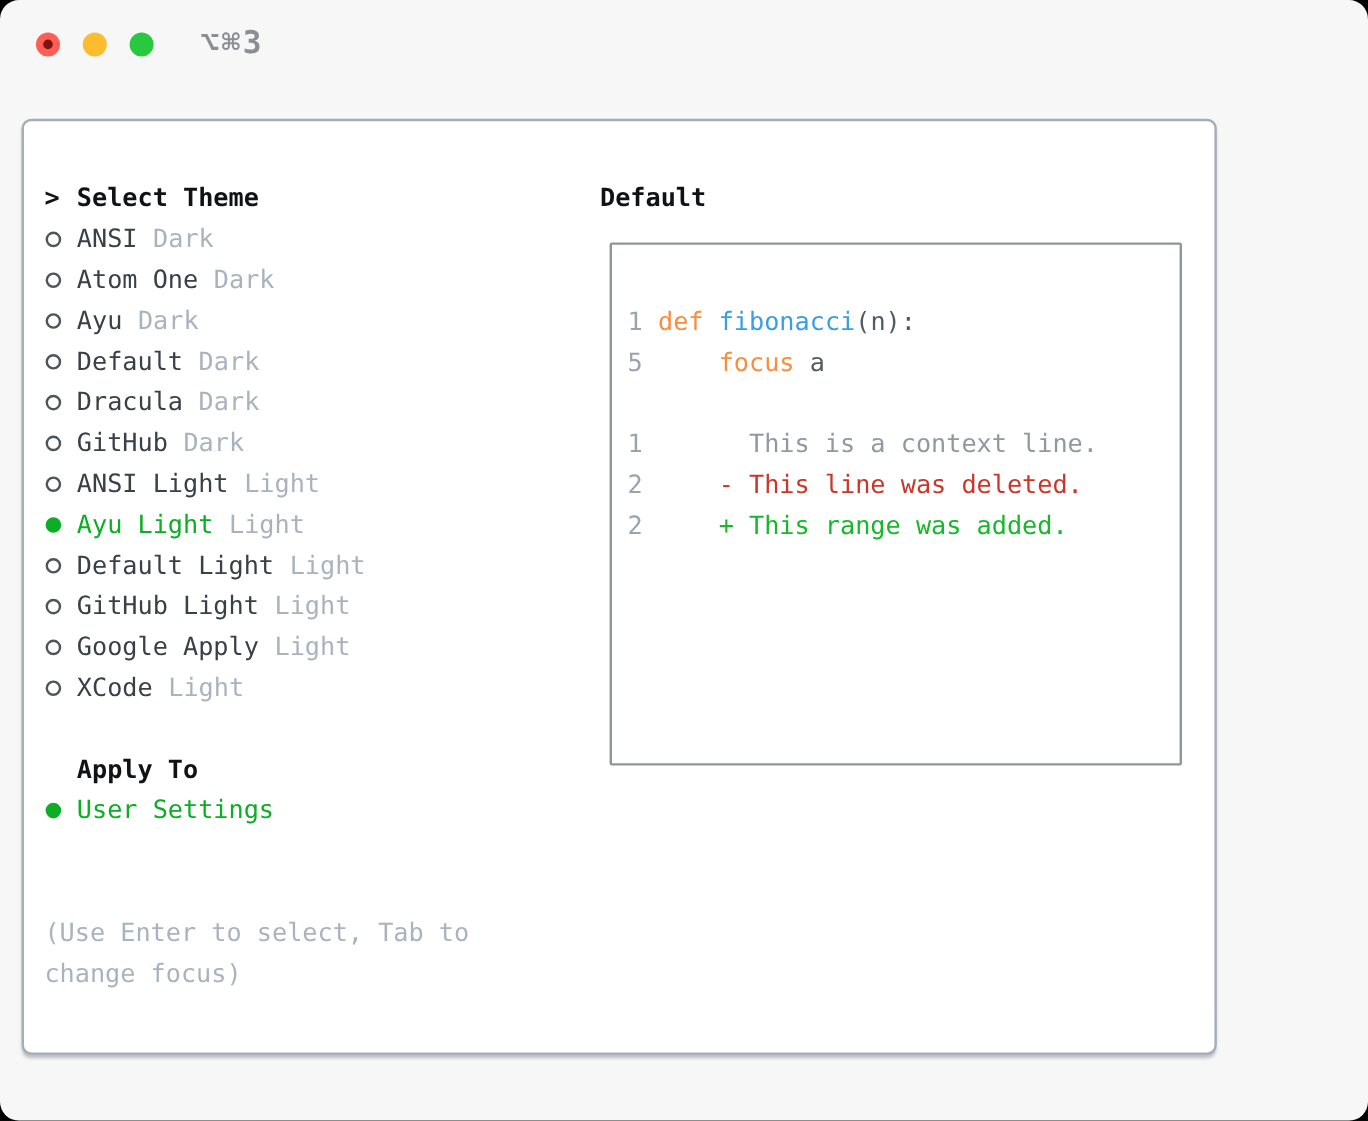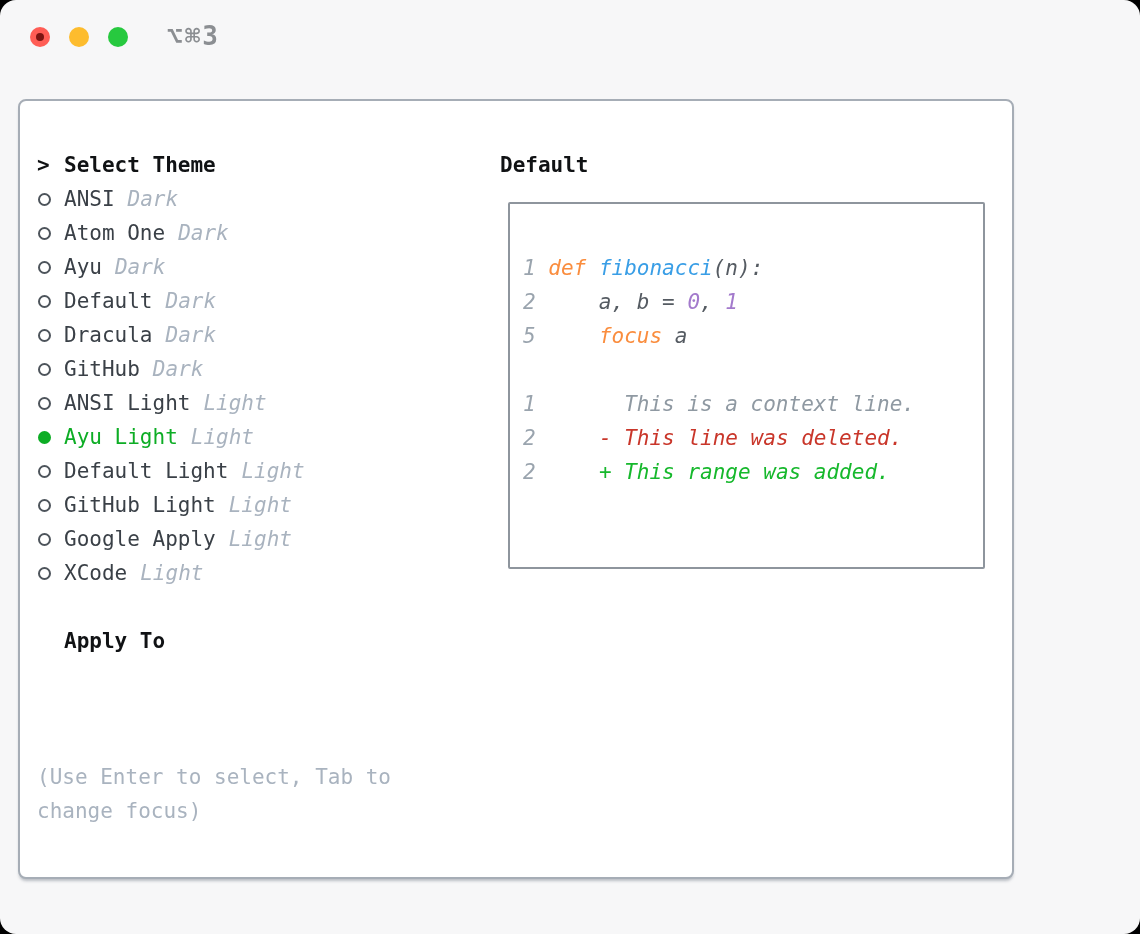--- a/index.html
+++ b/index.html
@@ -16,28 +16,28 @@
     border:2px solid var(--panel-border);border-radius:8px;box-sizing:border-box;
     box-shadow:0 3px 3px -1px rgba(110,120,132,.45);font-size:21px;}
   .row{height:34px;display:flex;align-items:center;white-space:pre;}
   .marker{width:27px;flex:none;display:flex;align-items:center;}
   .chev{font-weight:bold;color:var(--heading);}
   .dot{width:13px;height:13px;margin-left:1px;border-radius:50%;border:2px solid var(--circle-gray);box-sizing:border-box;}
   .dot.filled{background:var(--accent-green);border-color:var(--accent-green);}
   .heading{font-weight:bold;color:var(--heading);}
   .name{color:var(--item-text);}
   .row.selected .name{color:var(--accent-green);}
-  .tag{color:var(--tag-gray);margin-left:13px;font-style:italic;}
+  .tag{color:var(--tag-gray);margin-left:13px;}
   .theme-list{position:absolute;left:17px;top:47px;}
   .apply-list{position:absolute;left:17px;top:523px;}
   .help{position:absolute;left:17px;top:659px;color:var(--help-gray);}
   .help .row{color:var(--help-gray);text-align:right;}
   .preview-heading{position:absolute;left:480px;top:47px;}
-  .code-box{position:absolute;left:488px;top:101px;width:477px;height:367px;box-sizing:border-box;
-    background:#fff;border:2px solid var(--codebox-border);border-radius:2px;font-style:italic;}
+  .code-box{position:absolute;left:488px;top:101px;width:477px;height:436px;box-sizing:border-box;
+    background:#fff;border:2px solid var(--codebox-border);border-radius:2px;}
   .code-pre{position:absolute;left:13px;top:47px;}
   .code-line{height:34px;line-height:34px;white-space:pre;font-size:21px;}
   .ln{color:var(--ln);display:inline-block;min-width:1ch;}
   .kw{color:var(--kw);} .fn{color:var(--fn);} .num{color:var(--num);} .rng{color:var(--rng);}
   .tx{color:var(--tx);} .ctx{color:var(--ctx);} .del{color:var(--del);} .add{color:var(--add);}
 </style>
 </head>
 <body>
 
 <div class="window">
@@ -69,37 +69,37 @@
         <div class="row"><span class="marker"><span class="dot"></span></span><span class="name">Google Apply</span><span class="tag">Light</span></div>
         <div class="row"><span class="marker"><span class="dot"></span></span><span class="name">XCode</span><span class="tag">Light</span></div>
       </div>
 
     <div class="apply-list">
       <div class="row">
         <span class="marker"></span>
         <span class="heading">Apply To</span>
       </div>
 
+    <div class="row selected"><span class="marker"><span class="dot filled"></span></span><span class="name">User Settings</span></div>
       </div>
 
     <div class="help">
 
     <div class="row">(Use Enter to select, Tab to</div>
         <div class="row">change focus)</div>
       </div>
 
     <div class="row preview-heading">
       <span class="heading">Default</span>
     </div>
 
     <div class="code-box">
       <div class="code-pre">
 
       <div class="code-line"><span class="ln">1</span><span class="tx"> </span><span class="kw">def</span><span class="tx"> </span><span class="fn">fibonacci</span><span class="tx">(n):</span></div>
-          <div class="code-line"><span class="ln">2</span><span class="tx">     a, b = </span><span class="num">0</span><span class="tx">, </span><span class="num">1</span></div>
           <div class="code-line"><span class="ln">5</span><span class="tx">     </span><span class="kw">focus</span><span class="tx"> a</span></div>
           <div class="code-line"><span class="ln"> </span></div>
           <div class="code-line"><span class="ln">1</span><span class="ctx">       This is a context line.</span></div>
           <div class="code-line"><span class="ln">2</span><span class="ctx">     </span><span class="del">- This line was deleted.</span></div>
           <div class="code-line"><span class="ln">2</span><span class="ctx">     </span><span class="add">+ This range was added.</span></div>
         </div>
     </div>
 
   </div>
 </div>

